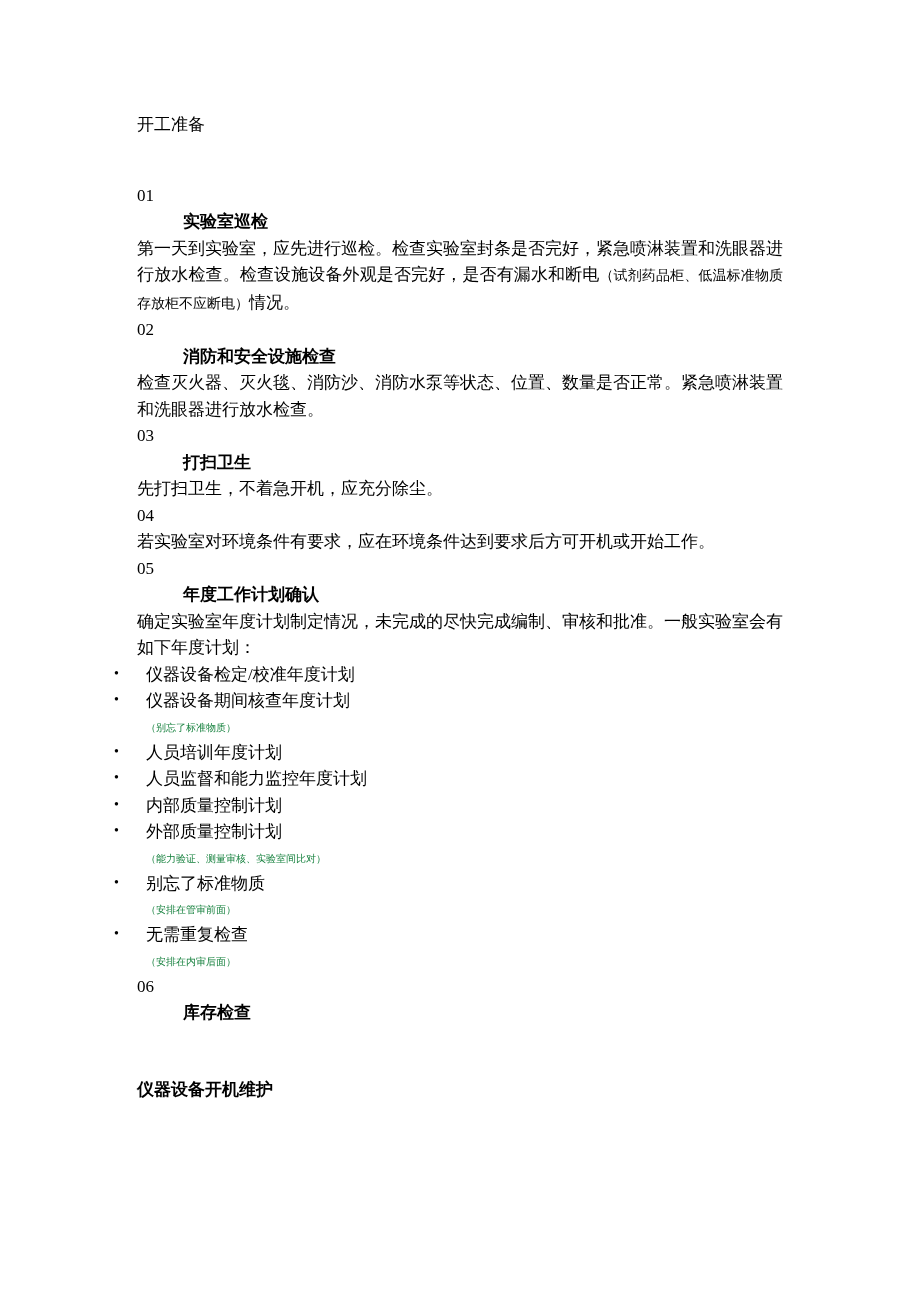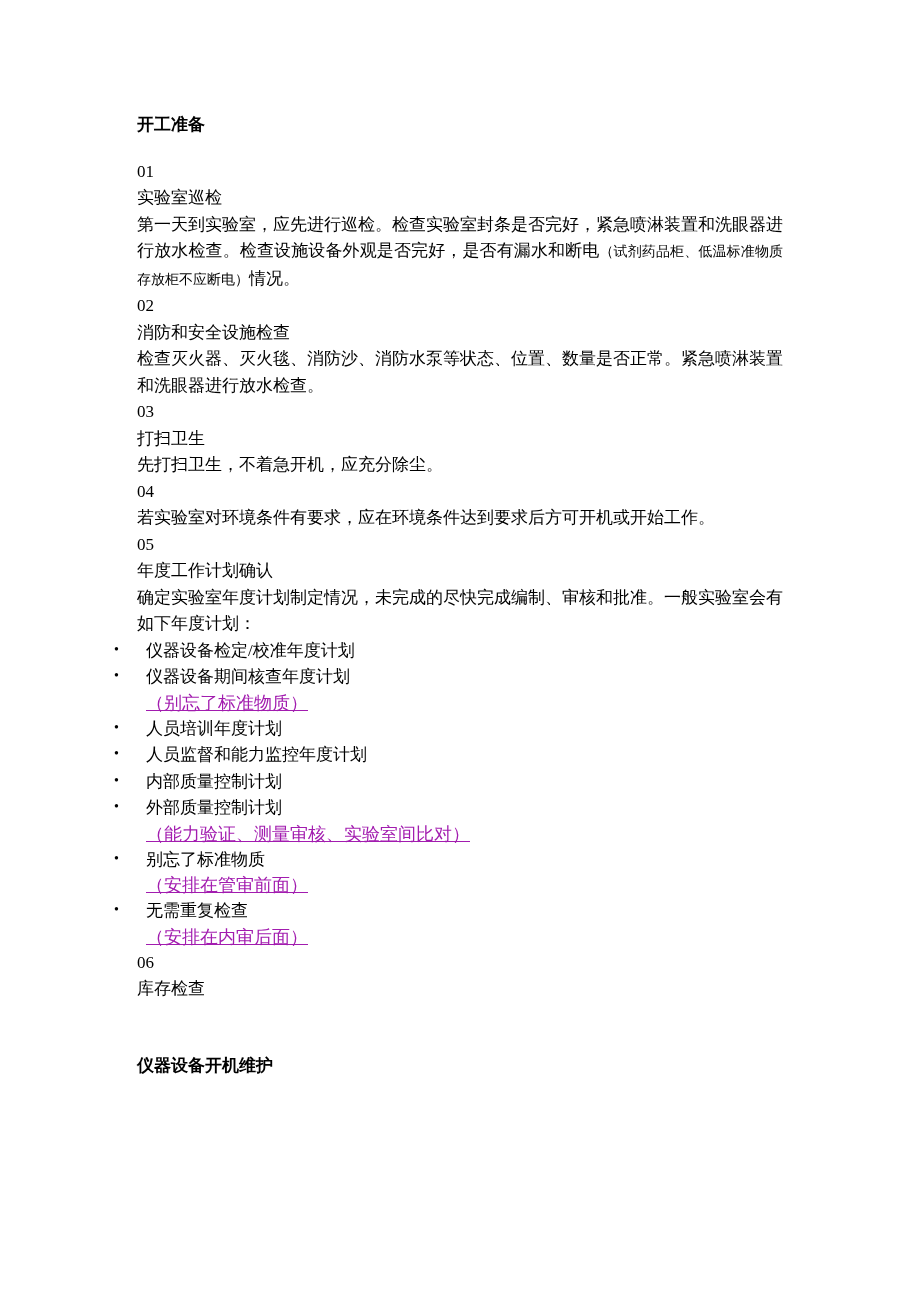--- a/index.html
+++ b/index.html
@@ -8,48 +8,47 @@
     width: 920px;
     height: 1302px;
     overflow: hidden;
     font-family: "Liberation Serif", "DejaVu Serif", serif;
     color: #000000;
     font-size: 17px;
     line-height: 26.5px;
     padding: 112px 137px 0 137px;
   }
   .doc-title {
-    font-weight: bold;
-    margin-bottom: 20px;
+    font-weight: normal;
+    margin-bottom: 44px;
   }
   .sec-number { font-weight: normal; }
-  .sec-heading { font-weight: normal; }
+  .sec-heading { font-weight: bold; margin-left: 46px; }
   .sec-body {
     text-align: justify;
   }
   .small-note {
     font-size: 14px;
   }
   .list {
     margin-left: 9px;
   }
   .li {
     position: relative;
   }
   .li .bullet {
     position: absolute;
     left: -32px;
     top: -1px;
     font-size: 14px;
   }
   .red-note {
-    color: #a21caf;
-    font-size: 18px;
+    color: #15803d;
+    font-size: 10px;
     line-height: 25px;
-    text-decoration: underline;
   }
   .closing-heading {
     font-weight: bold;
     margin-top: 50px;
   }
 </style>
 </head>
 <body>
 
 <div class="page">

